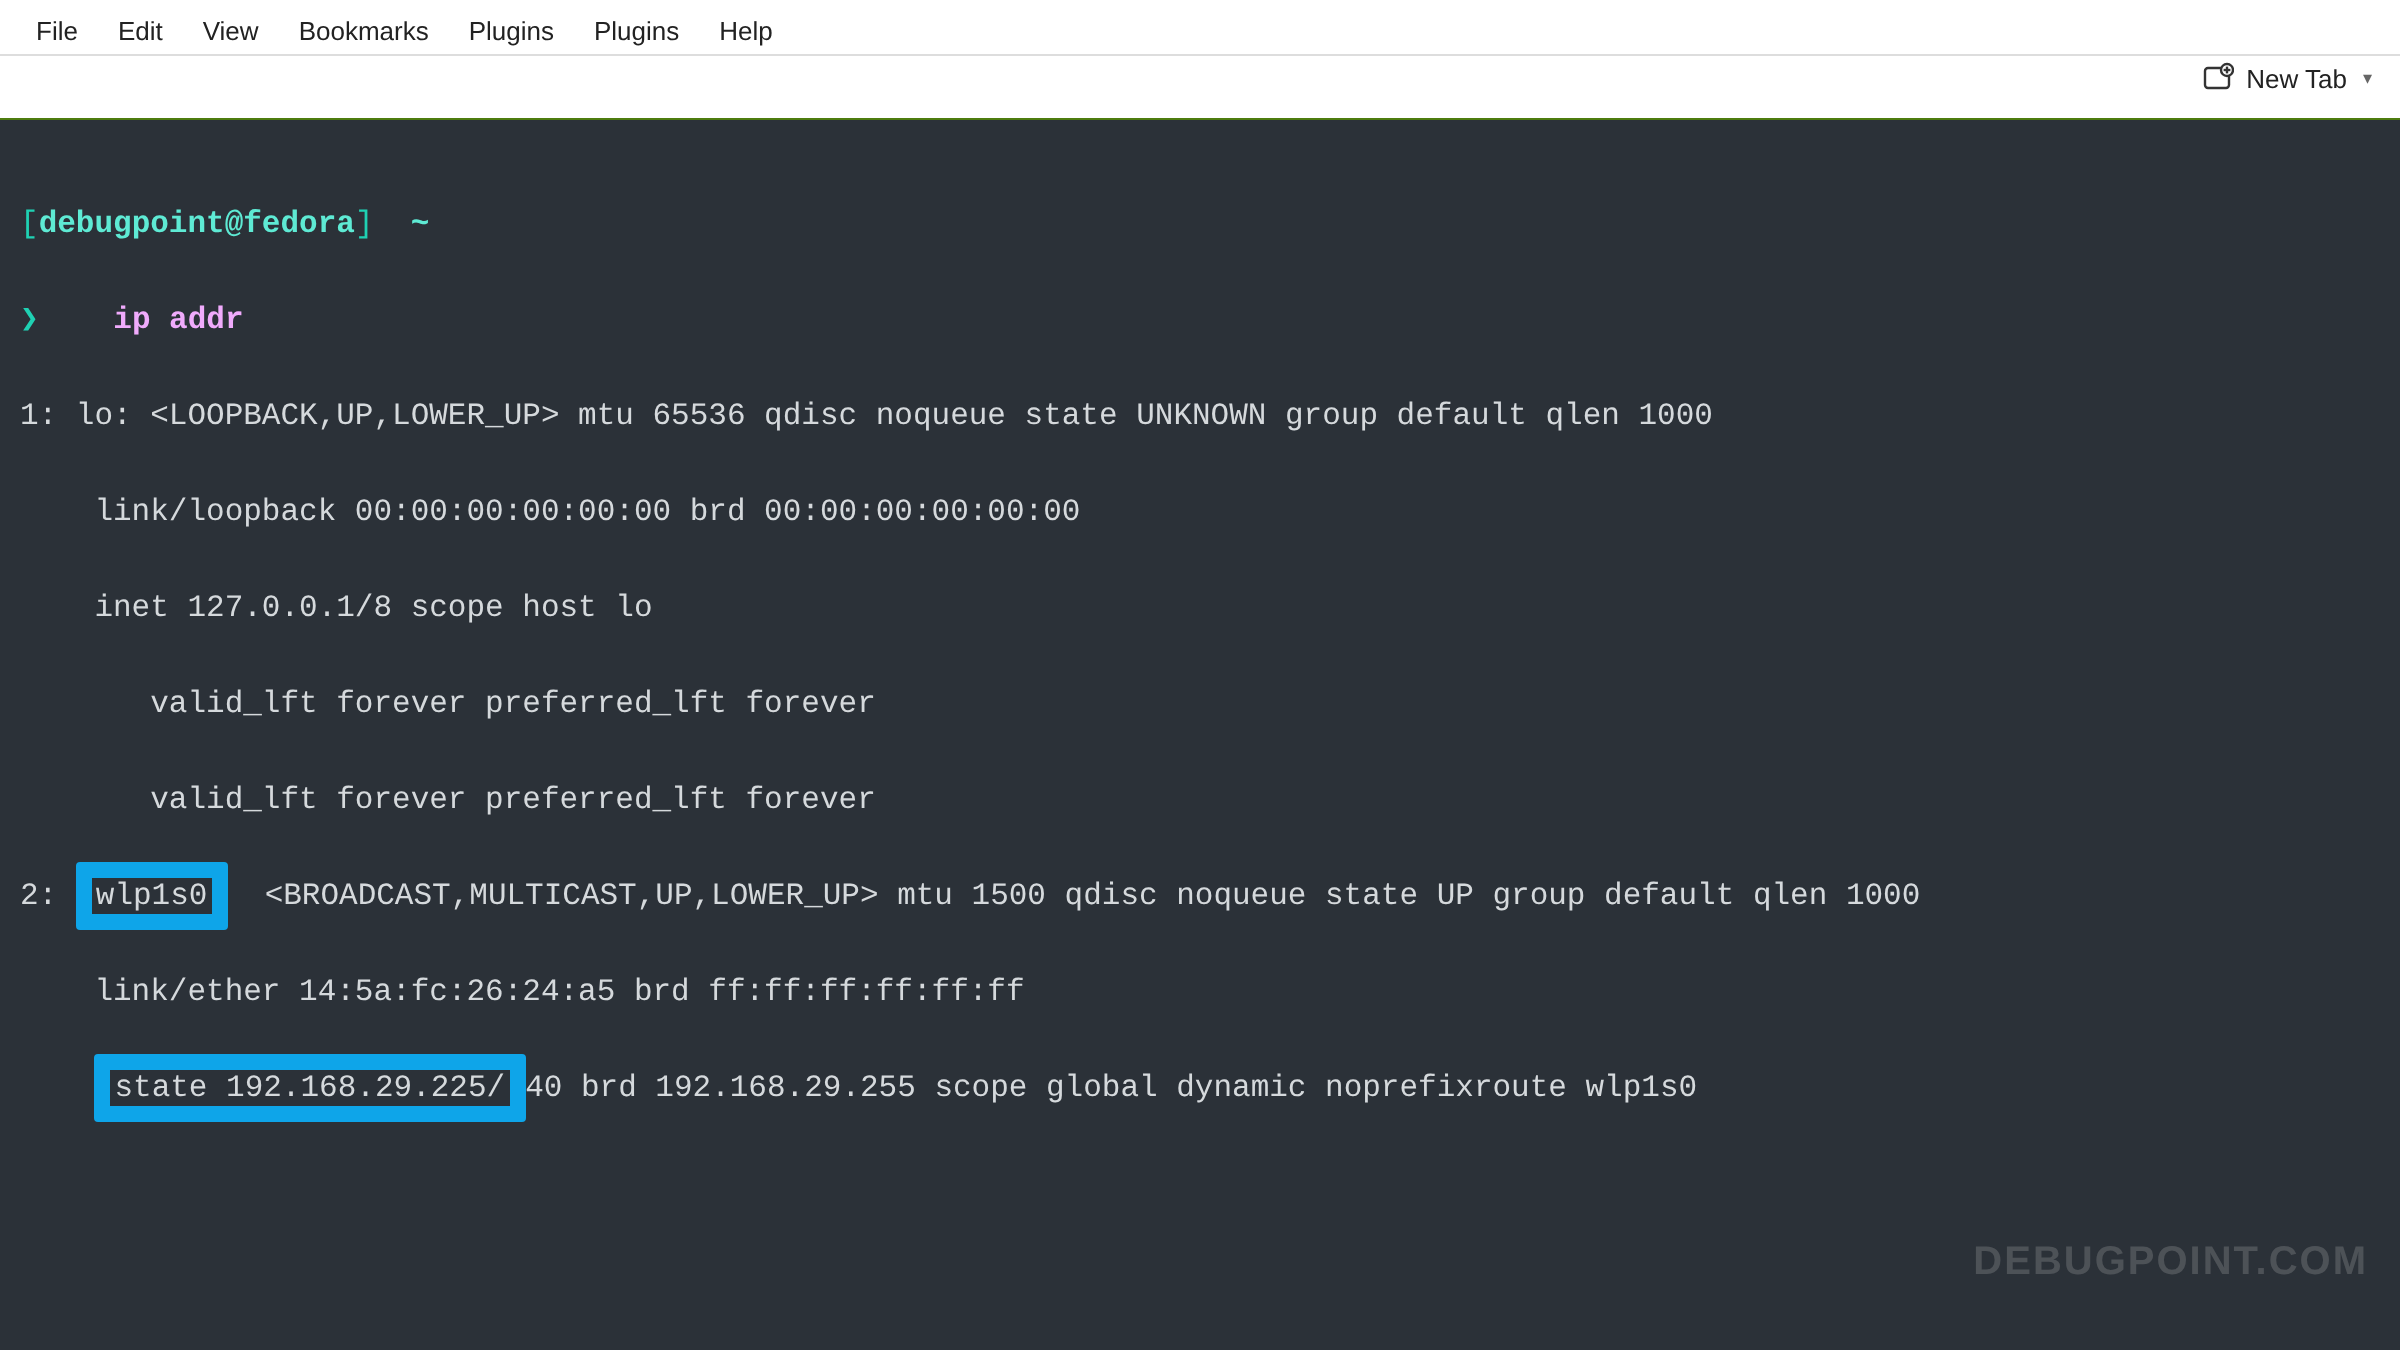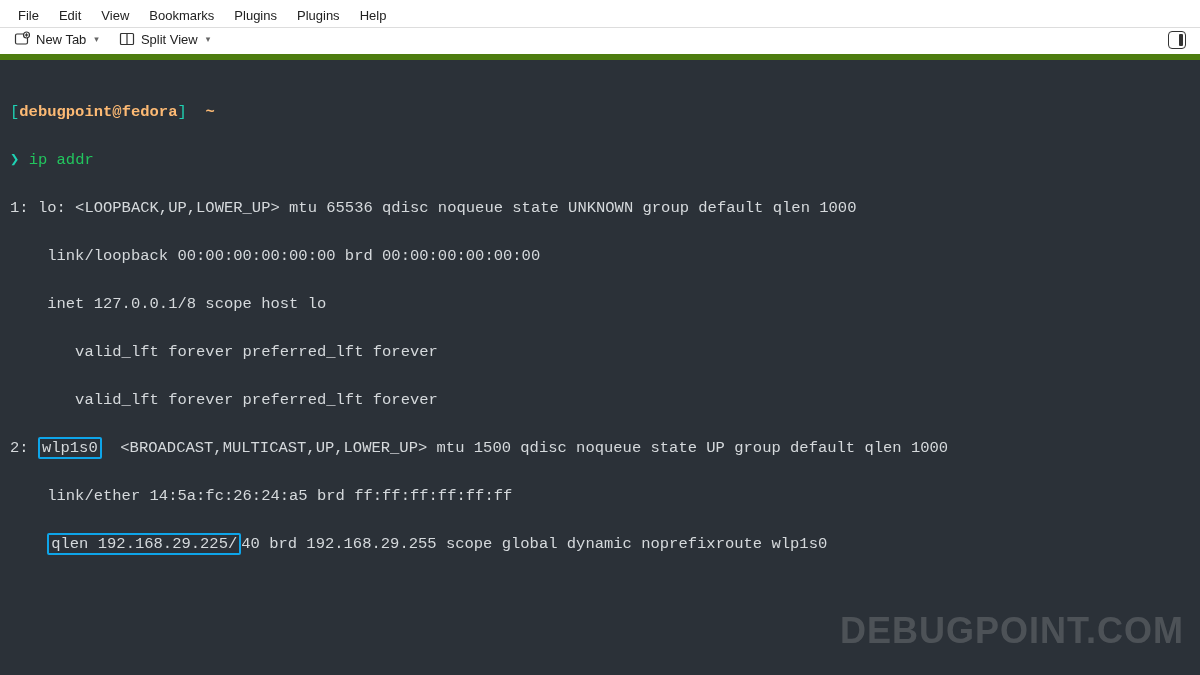--- a/index.html
+++ b/index.html
@@ -1,32 +1,32 @@
 <!DOCTYPE html>
 <html><head>
 <meta charset="utf-8">
 <style>
   * { margin: 0; padding: 0; box-sizing: border-box; }
   html, body { width: 1200px; height: 675px; font-family: "Segoe UI", Arial, sans-serif; background: #fff; overflow: hidden; }
   .menubar { display: flex; align-items: flex-end; height: 28px; border-bottom: 1px solid #ddd; padding: 0 8px; font-size: 13px; color: #222; }
   .menubar .item { padding: 4px 10px; cursor: default; }
-  .toolbar { display: flex; align-items: flex-start; height: 32px; border-bottom: 6px solid #4d7c0f; padding: 0 8px; font-size: 13px; color: #222; gap: 8px; }
+  .toolbar { display: flex; align-items: flex-end; height: 32px; border-bottom: 1px solid #4d7c0f; padding: 0 8px; font-size: 13px; color: #222; gap: 8px; flex-direction: column; }
   .tb-btn { display: inline-flex; align-items: center; gap: 6px; padding: 3px 6px; border-radius: 3px; }
   .tb-btn .ic { width: 16px; height: 16px; display: inline-flex; align-items: center; justify-content: center; }
   .caret { font-size: 9px; color: #666; margin-left: 2px; }
   .spacer { flex: 1; }
   .right-ic { width: 18px; height: 18px; border: 1.3px solid #333; border-radius: 4px; position: relative; }
   .right-ic::after { content: ""; position: absolute; right: 2px; top: 2px; bottom: 2px; width: 4px; background: #333; border-radius: 1px; }
   .terminal { position: relative; width: 100%; height: calc(675px - 60px); background: #2b3138; color: #d5d9dc; font-family: "Consolas", "Menlo", "Courier New", monospace; font-size: 15.5px; line-height: 24px; padding: 16px 10px 10px 10px; white-space: pre; overflow: hidden; }
-  .br-teal { color: #fdba74; font-weight: bold; }
+  .br-teal { color: #5eead4; font-weight: bold; }
   .teal { color: #1fd1b3; }
   .prompt-sym { color: #1fd1b3; }
-  .cmd { color: #22c55e; font-weight: normal; }
-  .hl { border: 2px solid #0ea5e9; padding: 0 2px; border-radius: 2px; }
-  .watermark { position: absolute; right: 16px; bottom: 32px; font-family: Arial, sans-serif; font-weight: 800; font-size: 36px; letter-spacing: 1px; color: rgba(200,200,200,0.22); pointer-events: none; }
+  .cmd { color: #f0abfc; font-weight: bold; margin-left: 28px; }
+  .hl { border: 8px solid #0ea5e9; padding: 0 2px; border-radius: 2px; }
+  .watermark { position: absolute; right: 16px; bottom: 32px; font-family: Arial, sans-serif; font-weight: 800; font-size: 20px; letter-spacing: 1px; color: rgba(200,200,200,0.22); pointer-events: none; }
   svg { display: block; }
 </style>
 </head>
 <body>
 
 <div class="menubar">
   <div class="item">File</div>
   <div class="item">Edit</div>
   <div class="item">View</div>
   <div class="item">Bookmarks</div>
@@ -67,21 +67,21 @@
 <div class="terminal">
 <div><span class="teal">[</span><span class="br-teal">debugpoint@fedora</span><span class="teal">]</span>  <span class="br-teal">~</span></div>
 <div><span class="prompt-sym">❯</span> <span class="cmd">ip addr</span></div>
 <div>1: lo: &lt;LOOPBACK,UP,LOWER_UP&gt; mtu 65536 qdisc noqueue state UNKNOWN group default qlen 1000</div>
 <div>    link/loopback 00:00:00:00:00:00 brd 00:00:00:00:00:00</div>
 <div>    inet 127.0.0.1/8 scope host lo</div>
 <div>       valid_lft forever preferred_lft forever</div>
 <div>       valid_lft forever preferred_lft forever</div>
 <div><span>2: </span><span class="hl">wlp1s0</span><span>  &lt;BROADCAST,MULTICAST,UP,LOWER_UP&gt; mtu 1500 qdisc noqueue state UP group default qlen 1000</span></div>
 <div>    link/ether 14:5a:fc:26:24:a5 brd ff:ff:ff:ff:ff:ff</div>
-<div><span>    </span><span class="hl">qlen 192.168.29.225/</span><span>40 brd 192.168.29.255 scope global dynamic noprefixroute wlp1s0</span></div>
+<div><span>    </span><span class="hl">state 192.168.29.225/</span><span>40 brd 192.168.29.255 scope global dynamic noprefixroute wlp1s0</span></div>
 
 
 
 
 
 
 
 
 
 

